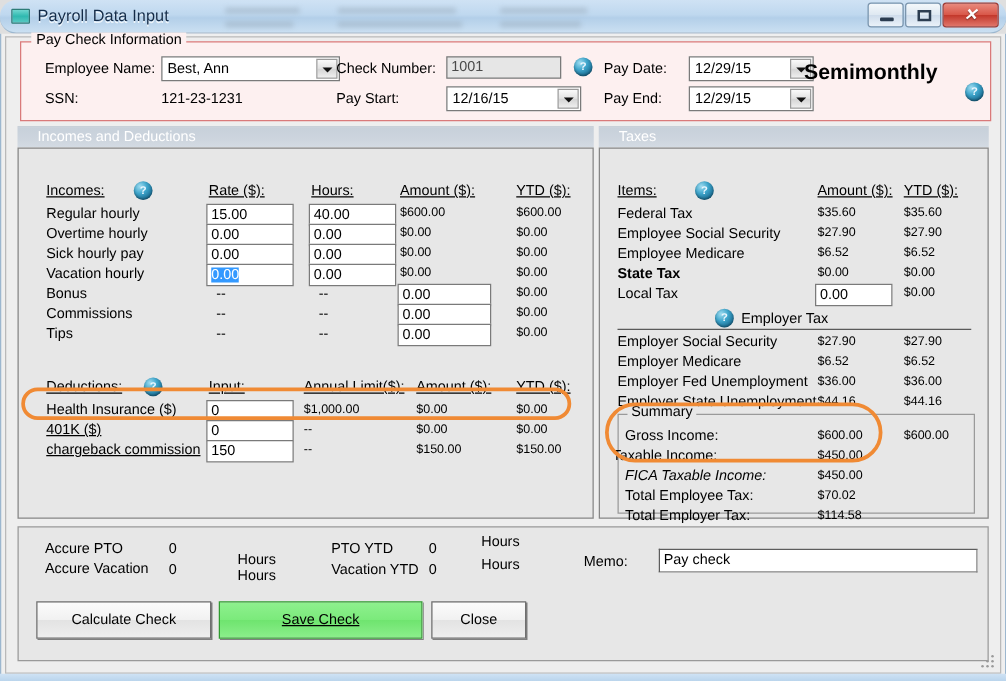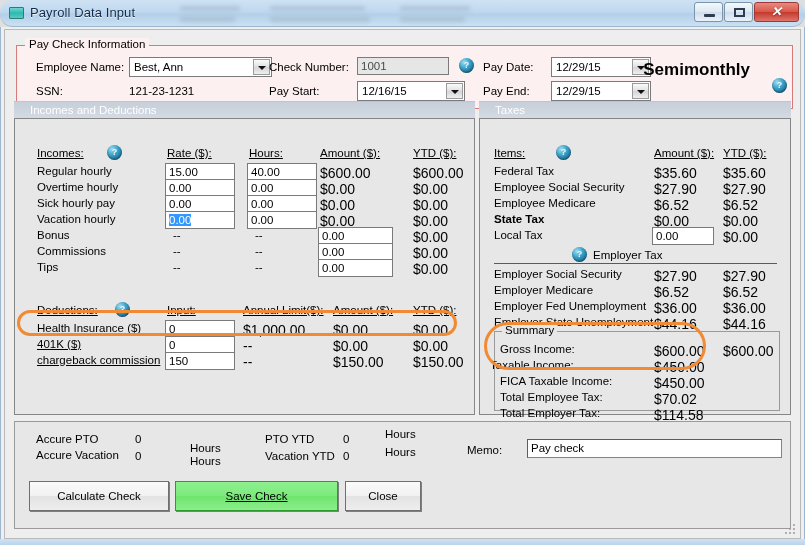--- a/index.html
+++ b/index.html
@@ -85,21 +85,21 @@
   }
   #form-surface {
     position: absolute; left: 3px; top: 2px;
     width: 797px; height: 510px;
     background: #eeeeee;
     border: 1px solid #b9b9b9;
   }
 
   
   #grp-paycheck {
-    position: absolute; left: 9px; top: 15px;
+    position: absolute; left: 9px; top: 3px;
     width: 777px; height: 64px;
     border: 1px solid #d97a7a;
     background: #fdf0f0;
   }
   #grp-paycheck > legend {
     position: absolute; left: 8px; top: -8px;
     background: #fdf0f0; padding: 0 4px;
     font-size: 11.5px; color: #000;
   }
   .lbl { position: absolute; white-space: nowrap; font-size: 11.5px; }
@@ -180,21 +180,21 @@
   #hdr-taxes { left: 474px; top: 71px; width: 312px; }
   #pnl-taxes { left: 474px; top: 88px; width: 312px; height: 297px; }
 
   .colhead {
     position: absolute; white-space: nowrap;
     font-size: 11.5px; text-decoration: underline;
   }
   .rowlabel { position: absolute; white-space: nowrap; font-size: 11.5px; }
   .rowlabel.uline { text-decoration: underline; }
   .dash { position: absolute; font-size: 11.5px; }
-  .money { position: absolute; font-size: 14px; white-space: nowrap; text-align: right; }
+  .money { position: absolute; font-size: 10px; white-space: nowrap; text-align: right; }
 
   
   .selhl { background: #3399ff; color: #fff; }
 
   
   #employer-rule {
     position: absolute; left: 14px; top: 144px; width: 283px;
     border-top: 1px solid #5a5a5a;
   }
   #employer-title {
@@ -447,21 +447,21 @@
 
       <fieldset id="grp-summary">
         <legend>Summary</legend>
       </fieldset>
       <div id="summary-rows">
             <div class="rowlabel" style="left:20px; top:224px;">Gross Income:</div>
             <div class="money" style="left:174px; top:224px;">$600.00</div>
             <div class="money" style="left:243px; top:224px;">$600.00</div>
             <div class="rowlabel" style="left:10px; top:240px;">Taxable Income:</div>
             <div class="money" style="left:174px; top:240px;">$450.00</div>
-            <div class="rowlabel" style="left:20px; top:256px;">FICA Taxable Income:</div>
+            <div class="rowlabel" style="left:20px; top:256px;font-style:italic;">FICA Taxable Income:</div>
             <div class="money" style="left:174px; top:256px;">$450.00</div>
             <div class="rowlabel" style="left:20px; top:272px;">Total Employee Tax:</div>
             <div class="money" style="left:174px; top:272px;">$70.02</div>
             <div class="rowlabel" style="left:20px; top:288px;">Total Employer Tax:</div>
             <div class="money" style="left:174px; top:288px;">$114.58</div>
             <div class="rowlabel" style="left:20px; top:304px;">Total Deduction:</div>
             <div class="money" style="left:174px; top:304px;">$150.00</div>
             <div class="rowlabel" style="left:20px; top:320px;">Net Pay:</div>
             <div class="money" style="left:174px; top:320px;">$379.98</div>
             <div class="money" style="left:243px; top:320px;">$379.98</div>

